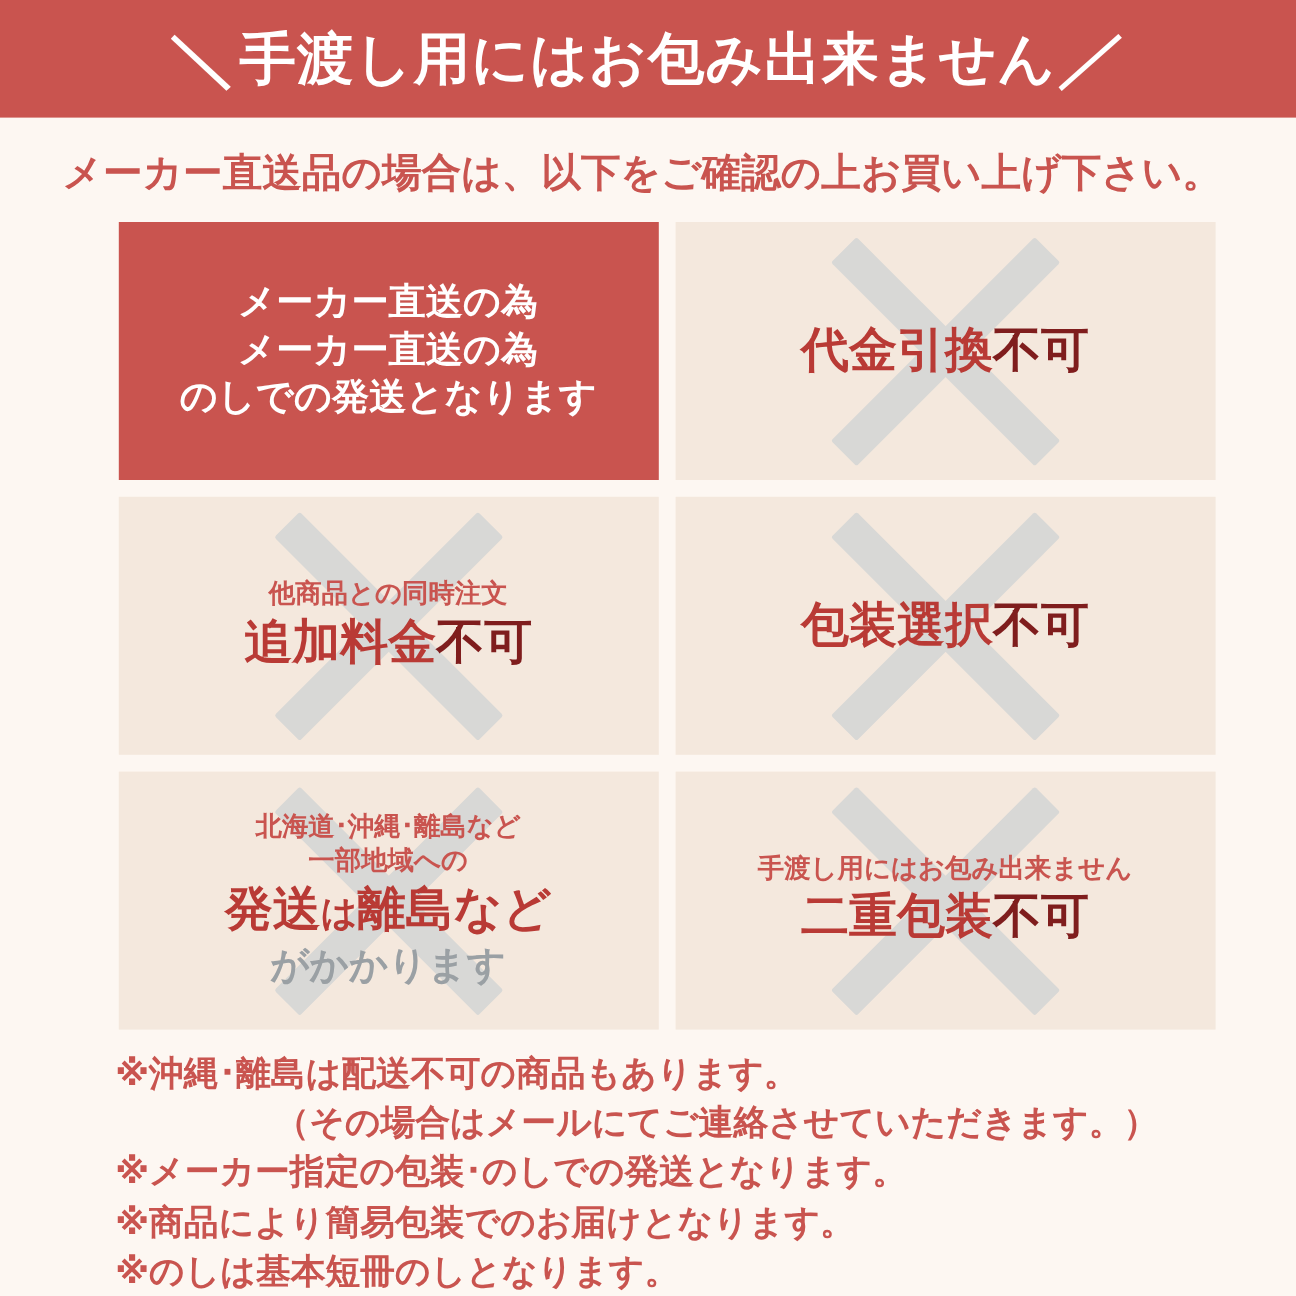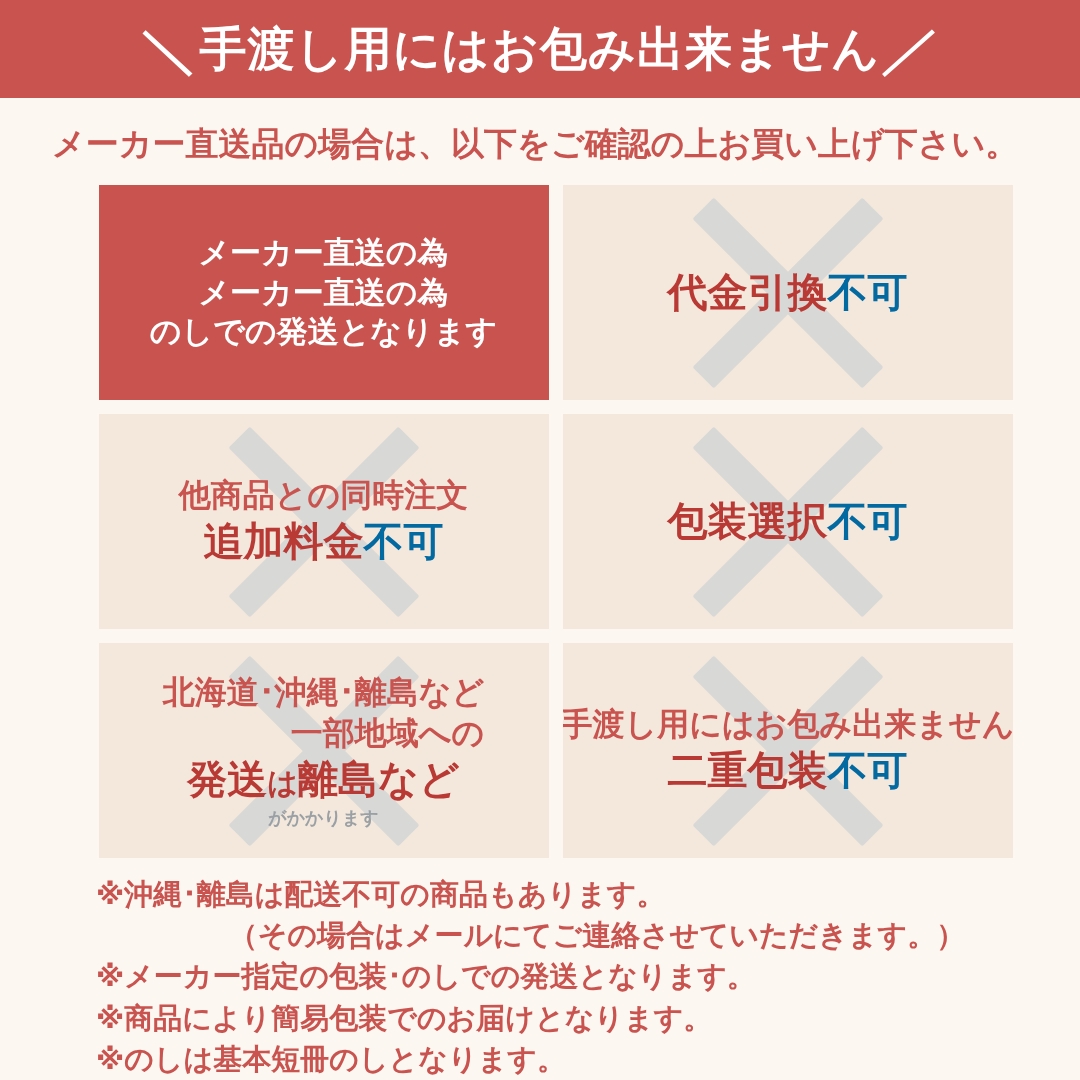--- a/index.html
+++ b/index.html
@@ -114,38 +114,37 @@
   
   .t-white {
     color: #ffffff;
     font-size: 31px;
     font-weight: bold;
     display: block;
     white-space: nowrap;
   }
   .t-small {
     color: #c9544f;
-    font-size: 32px;
-    font-weight: bold;
-    display: block;
-    white-space: nowrap;
-    text-align: right;
+    font-size: 22px;
+    font-weight: bold;
+    display: block;
+    white-space: nowrap;
   }
   .t-big {
     font-size: 40px;
     font-weight: bold;
     display: block;
     white-space: nowrap;
     color: #b93a35;
   }
-  .t-big .muted { color: #0369a1; }
+  .t-big .muted { color: #7f1d1d; }
   .t-big .mid   { color: #b93a35; font-size: 30px; }
   .t-xsmall {
     color: #9aa0a4;
-    font-size: 18px;
+    font-size: 32px;
     font-weight: bold;
     display: block;
     white-space: nowrap;
   }
 
   
   .notes {
     padding: 16px 0 0 96px;
     color: #c9544f;
     font-size: 29px;

